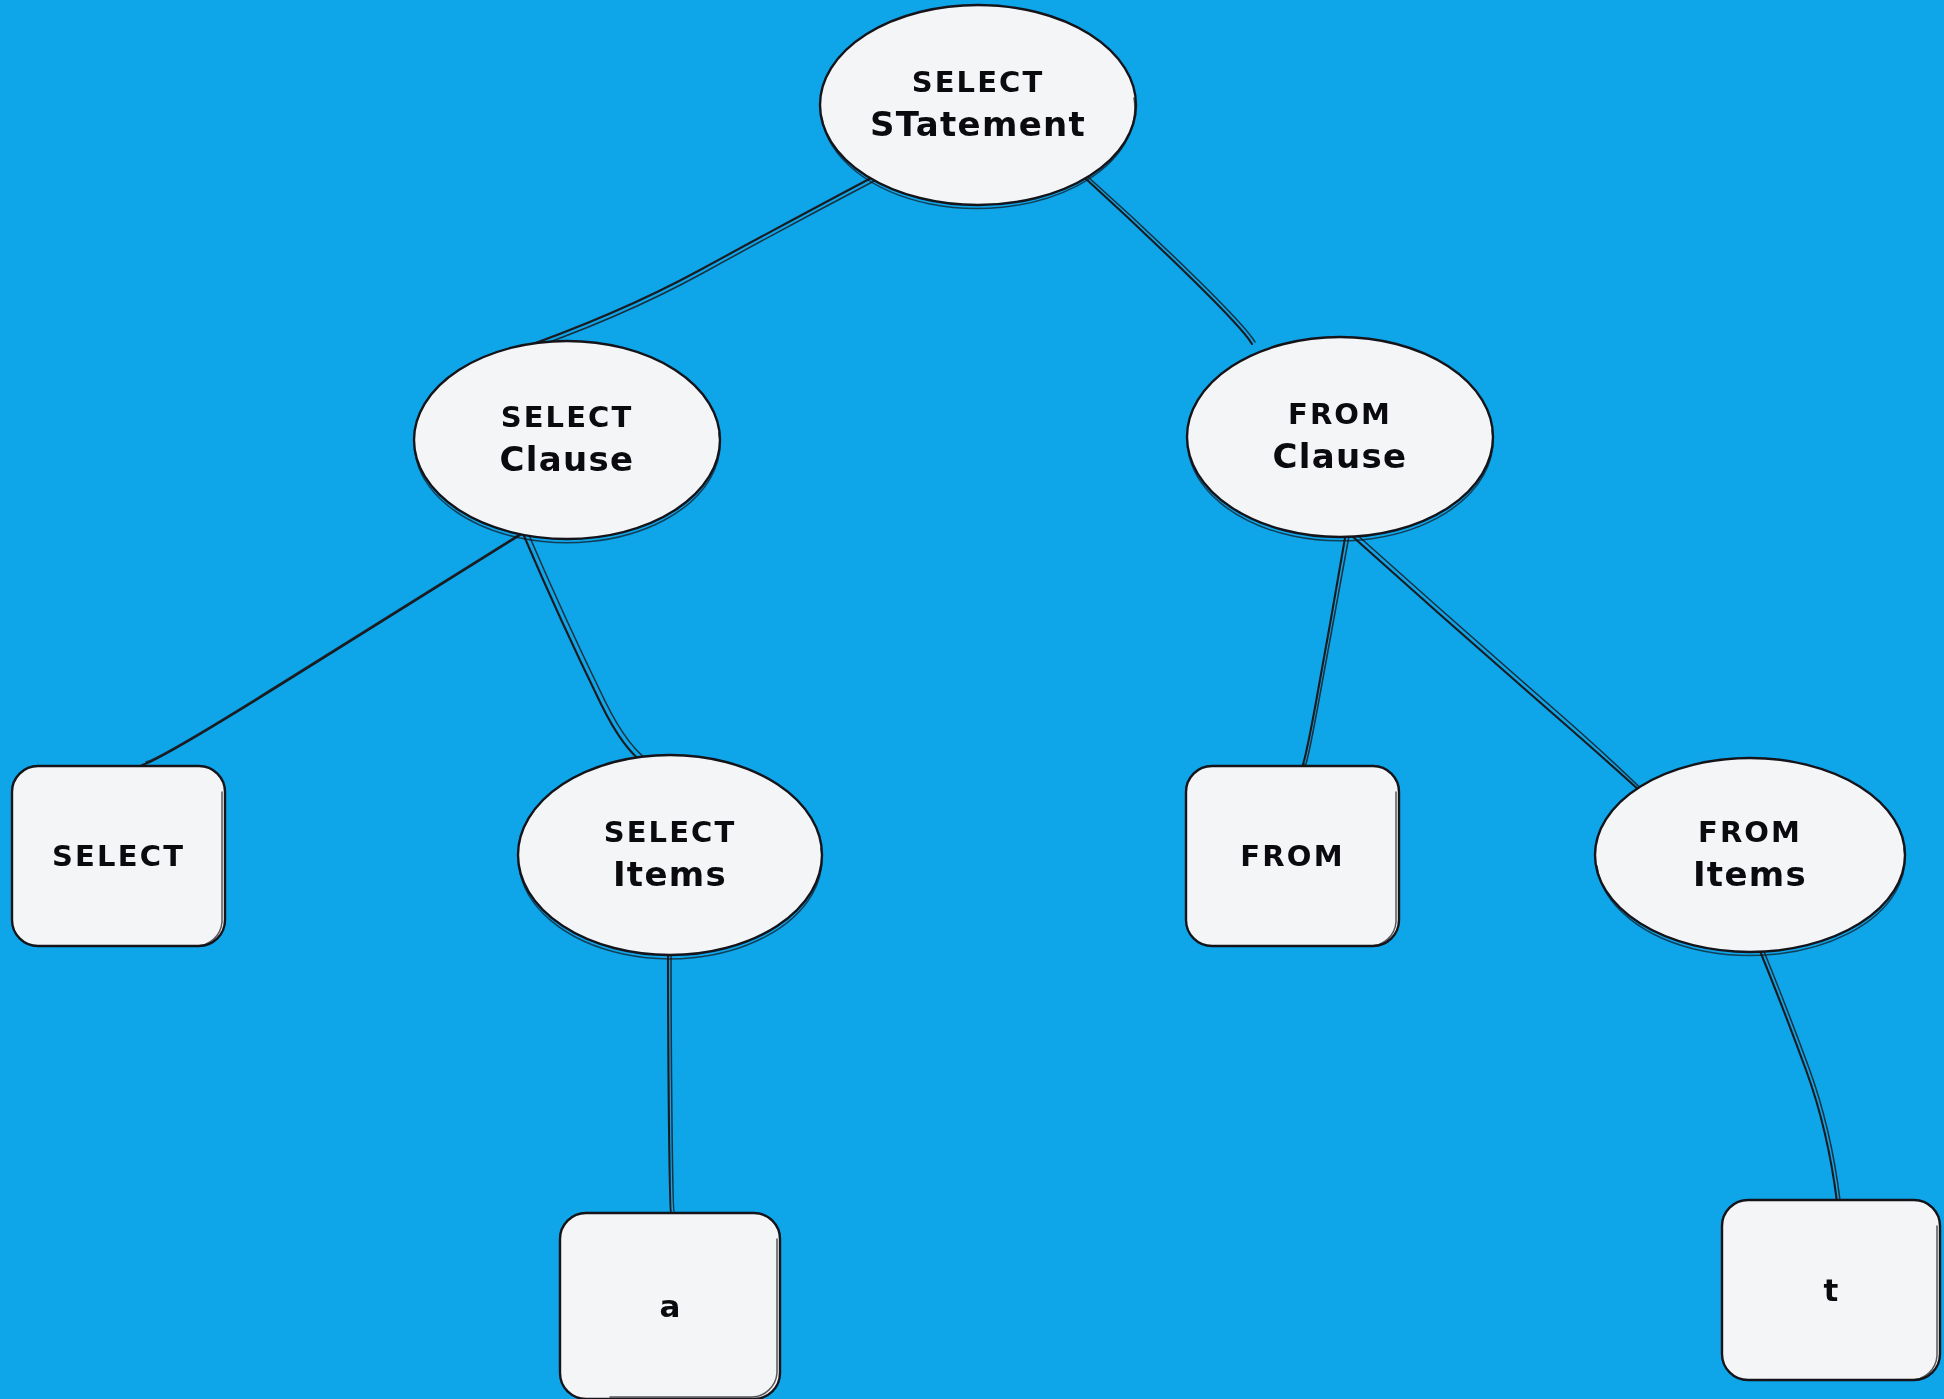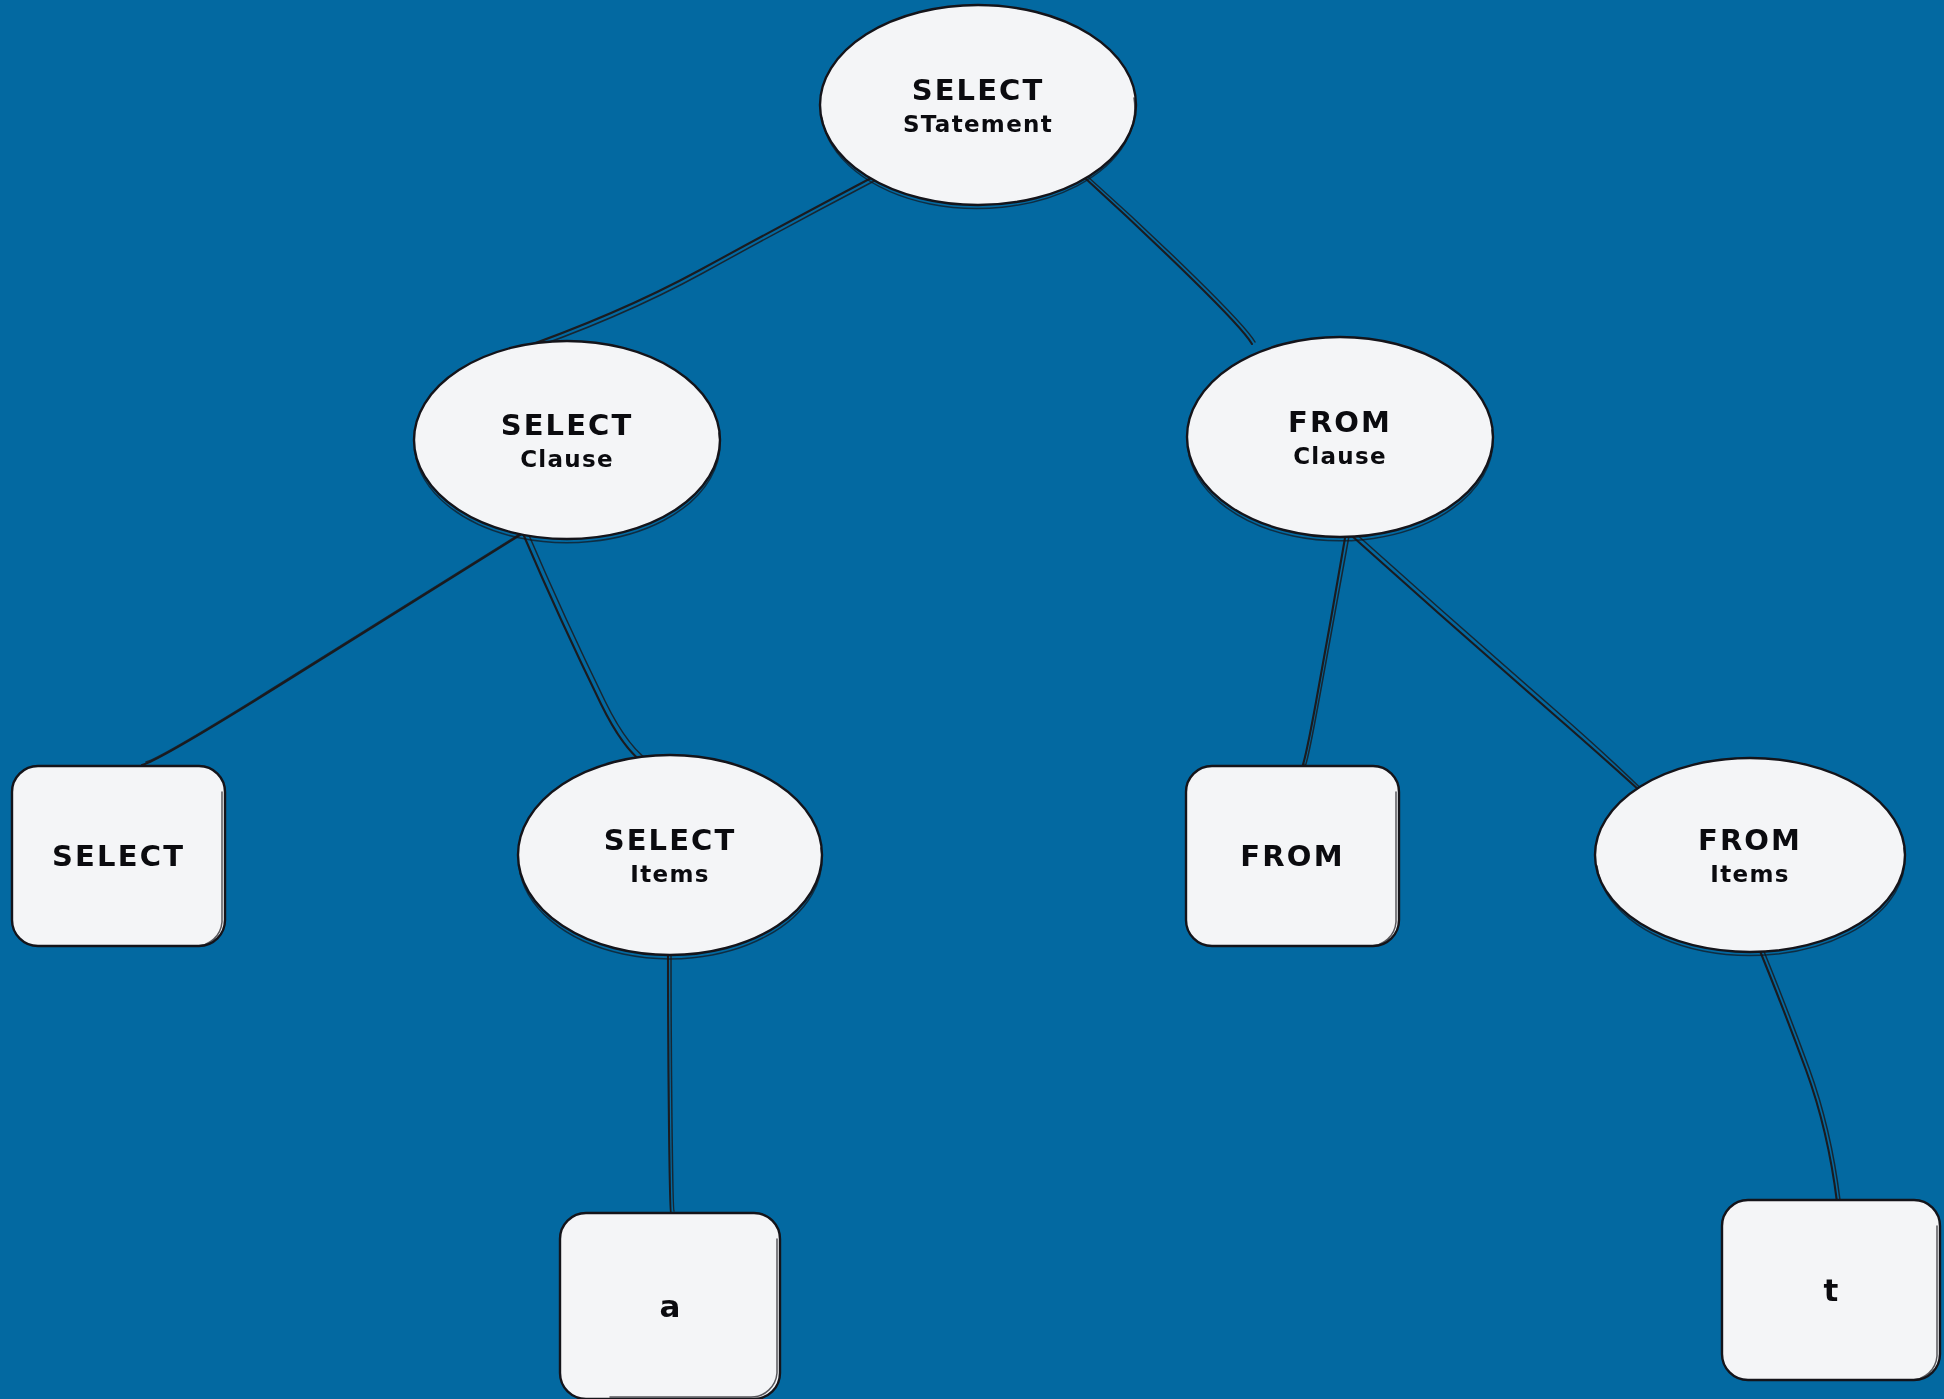--- a/index.html
+++ b/index.html
@@ -4,21 +4,21 @@
 <style>
   html, body {
     margin: 0;
     padding: 0;
     background: #f2f3f5;
   }
   #canvas {
     position: relative;
     width: 1944px;
     height: 1399px;
-    background: #0369a1;
+    background: #0ea5e9;
     overflow: hidden;
     font-family: "DejaVu Sans", sans-serif;
   }
   #diagram-svg {
     position: absolute;
     top: 0;
     left: 0;
     width: 1944px;
     height: 1399px;
   }
@@ -53,21 +53,21 @@
     text-align: center;
     color: #0b0b0f;
     font-family: "DejaVu Sans", sans-serif;
     font-weight: 700;
     letter-spacing: 0.8px;
     line-height: 1.32;
     pointer-events: none;
     white-space: pre;
   }
   .node-label .ln1 { font-size: 29px; letter-spacing: 2.1px; }
-  .node-label .ln2 { font-size: 23px; letter-spacing: 1.3px; }
+  .node-label .ln2 { font-size: 34px; letter-spacing: 1.3px; }
   .node-label.single .ln1 { font-size: 29px; letter-spacing: 2.2px; }
   .node-label.glyph .ln1 { font-size: 31px; letter-spacing: 0; font-weight: 700; }
 </style>
 </head>
 <body>
 
 <div id="canvas">
 
   <svg id="diagram-svg" viewBox="0 0 1944 1399" xmlns="http://www.w3.org/2000/svg">
 

